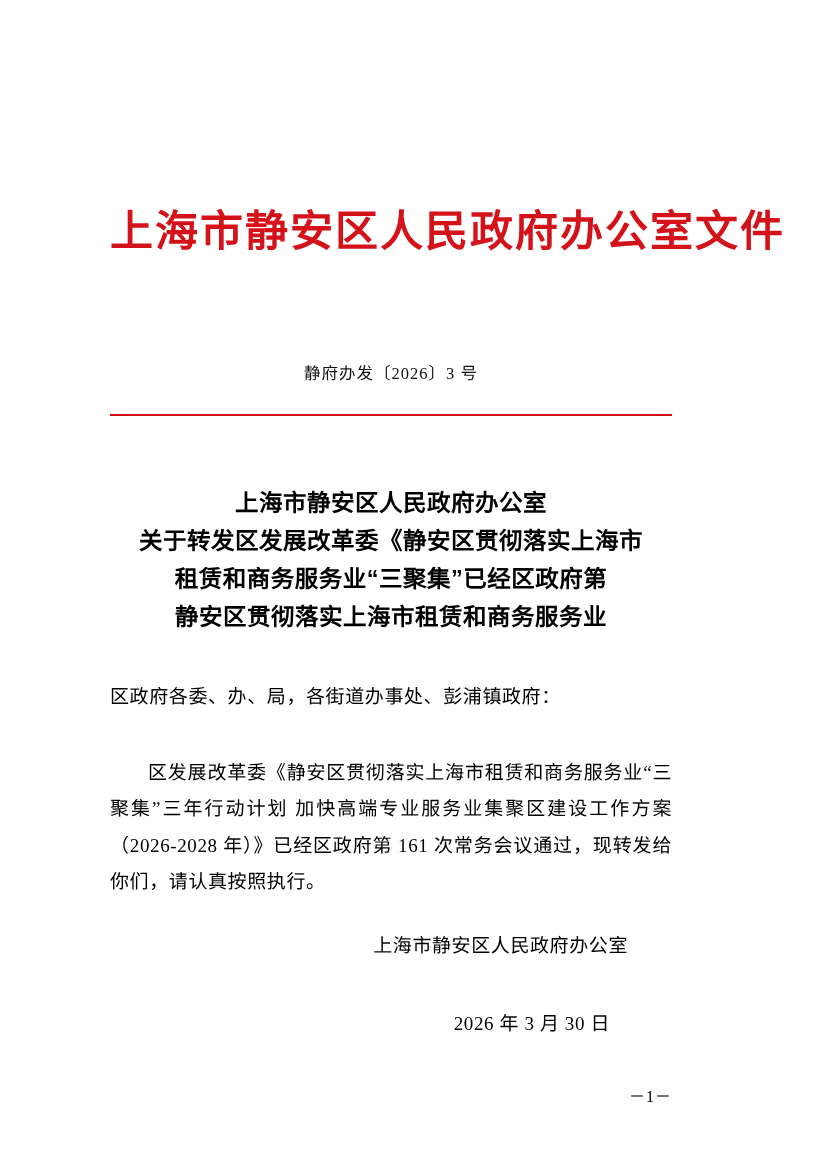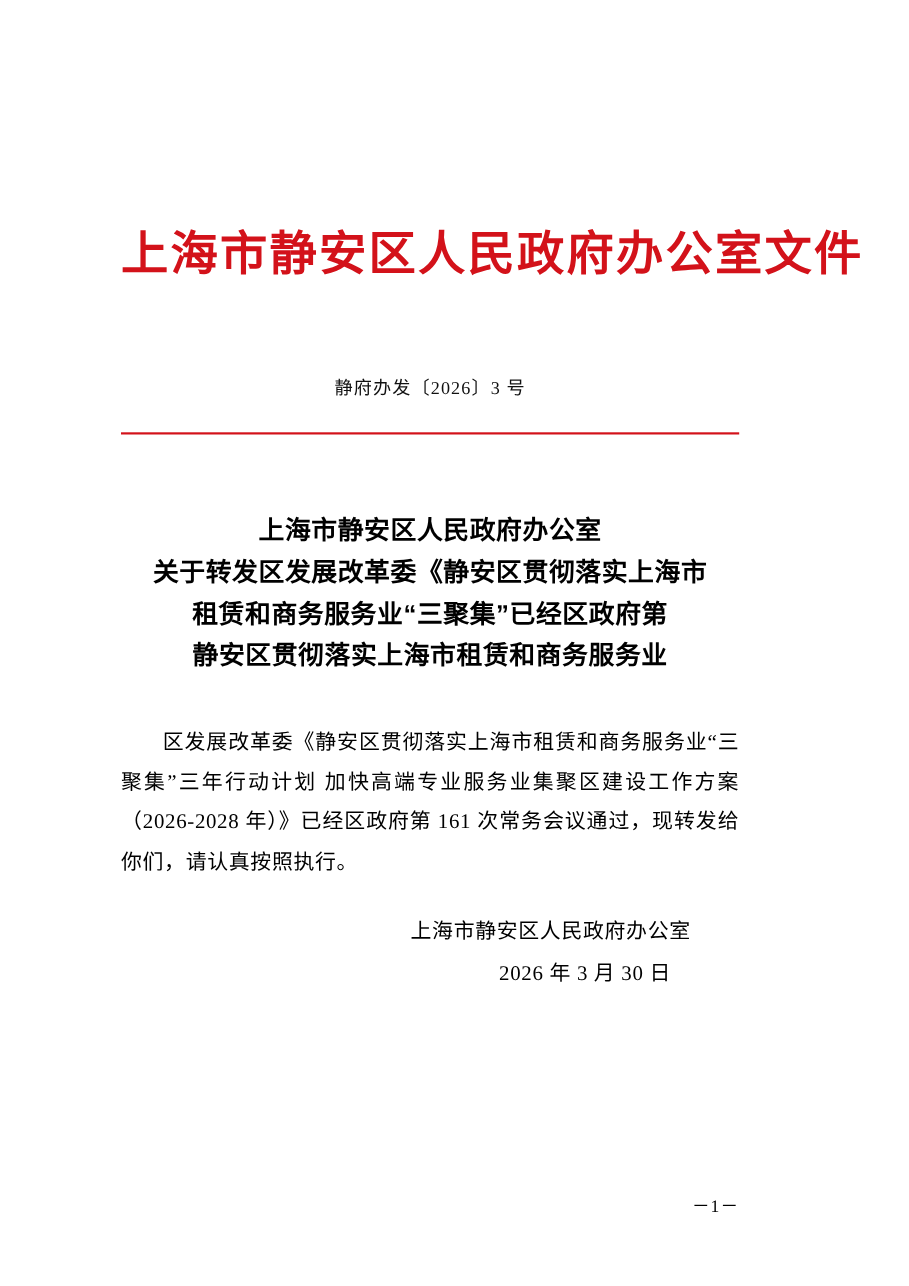--- a/index.html
+++ b/index.html
@@ -32,21 +32,21 @@
     font-family: "Liberation Sans", "DejaVu Sans", sans-serif;
     font-weight: bold;
     font-size: 43px;
     letter-spacing: 2px;
     line-height: 1.25;
     white-space: nowrap;
   }
 
   
   .docnum {
-    margin-top: 80px;
+    margin-top: 101px;
     text-align: center;
     font-size: 16.5px;
     letter-spacing: 1px;
     color: #111;
     font-family: "Liberation Serif", "DejaVu Serif", serif;
   }
 
   
   .red-rule {
     margin-top: 30px;
@@ -85,21 +85,21 @@
   .sign-block {
     margin-top: 26px;
     font-size: 19px;
     line-height: 2.0;
     letter-spacing: 0.6px;
     text-align: right;
     padding-right: 44px;
     font-family: "Liberation Serif", "DejaVu Serif", serif;
   }
   .sign-line { display: block; }
-  .sign-date { display: block; padding-right: 18px; }
+  .sign-date { display: block; padding-right: 18px; margin-top: 40px; }
 
   
   .footer {
     position: absolute;
     left: 0;
     right: 0;
     bottom: 62px;
     text-align: right;
     padding-right: 110px;
     font-size: 16px;
@@ -120,20 +120,21 @@
   <div class="red-rule"></div>
 
   <div class="title-block">
     <span class="tline">上海市静安区人民政府办公室</span>
     <span class="tline">关于转发区发展改革委《静安区贯彻落实上海市</span>
     <span class="tline">租赁和商务服务业“三聚集”已经区政府第</span>
     <span class="tline">静安区贯彻落实上海市租赁和商务服务业</span>
   </div>
 
   <div class="body-block">
+    <div class="salutation">区政府各委、办、局，各街道办事处、彭浦镇政府：</div>
     <div class="para">区发展改革委《静安区贯彻落实上海市租赁和商务服务业“三聚集”三年行动计划 加快高端专业服务业集聚区建设工作方案（2026-2028 年）》已经区政府第 161 次常务会议通过，现转发给你们，请认真按照执行。</div>
   </div>
 
   <div class="sign-block">
     <span class="sign-line">上海市静安区人民政府办公室</span>
     <span class="sign-date">2026 年 3 月 30 日</span>
   </div>
 
   <div class="footer">－1－</div>
 

